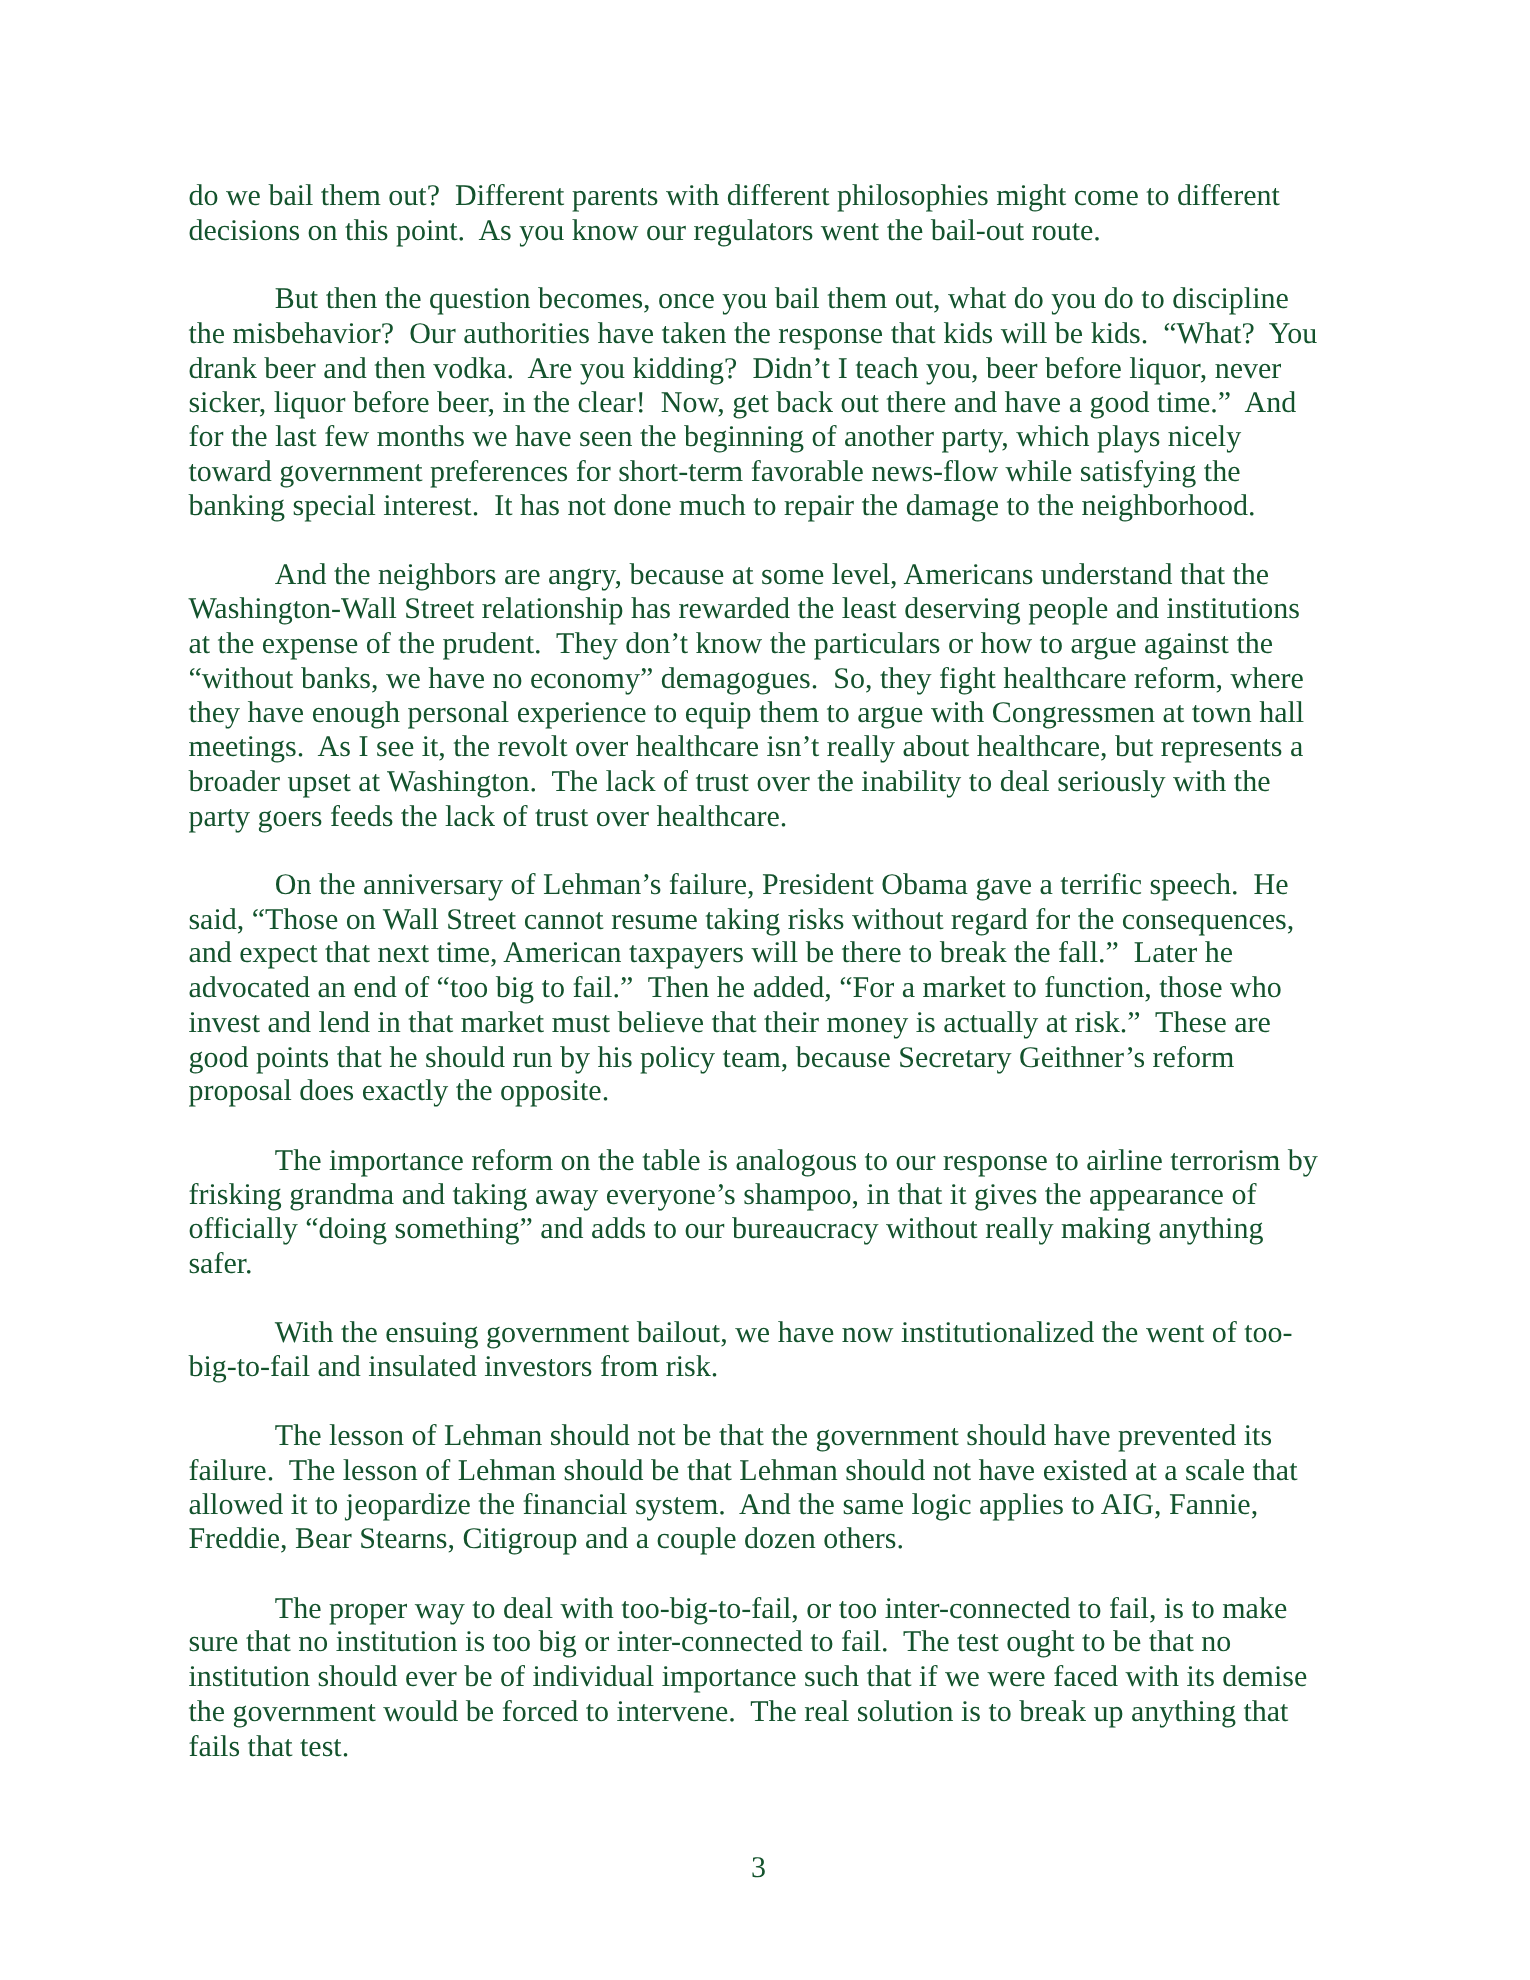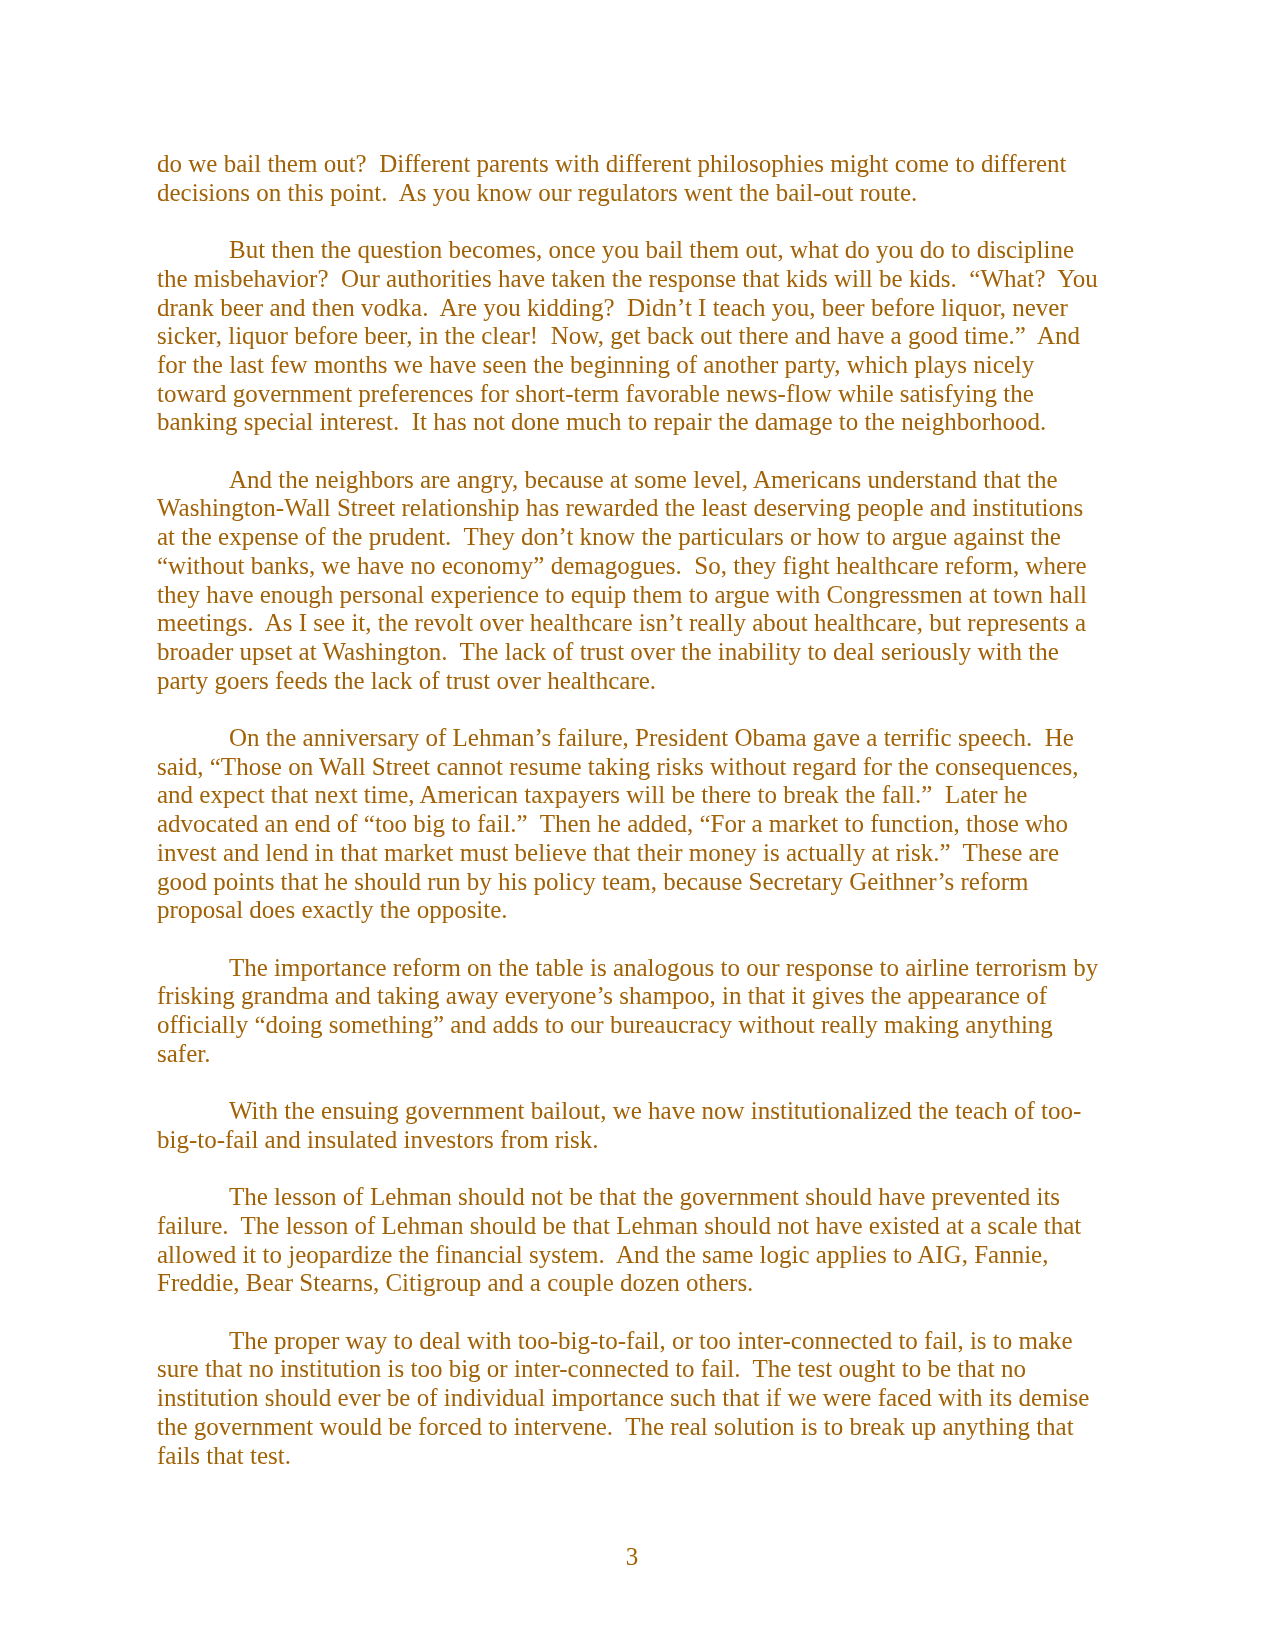--- a/index.html
+++ b/index.html
@@ -5,21 +5,21 @@
   html, body {
     margin: 0;
     padding: 0;
     background: #ffffff;
   }
   .page {
     position: relative;
     width: 1275px;
     height: 1650px;
     background: #ffffff;
-    color: #a16207;
+    color: #14532d;
     font-family: "Liberation Serif", "DejaVu Serif", serif;
     overflow: hidden;
   }
   .text-column {
     position: absolute;
     left: 157px;
     top: 150px;
     width: 960px;
   }
   p.para {
@@ -67,21 +67,21 @@
 said, “Those on Wall Street cannot resume taking risks without regard for the consequences,
 and expect that next time, American taxpayers will be there to break the fall.”  Later he
 advocated an end of “too big to fail.”  Then he added, “For a market to function, those who
 invest and lend in that market must believe that their money is actually at risk.”  These are
 good points that he should run by his policy team, because Secretary Geithner’s reform
 proposal does exactly the opposite.</p>
     <p class="para indent">The importance reform on the table is analogous to our response to airline terrorism by
 frisking grandma and taking away everyone’s shampoo, in that it gives the appearance of
 officially “doing something” and adds to our bureaucracy without really making anything
 safer.</p>
-    <p class="para indent">With the ensuing government bailout, we have now institutionalized the teach of too-
+    <p class="para indent">With the ensuing government bailout, we have now institutionalized the went of too-
 big-to-fail and insulated investors from risk.</p>
     <p class="para indent">The lesson of Lehman should not be that the government should have prevented its
 failure.  The lesson of Lehman should be that Lehman should not have existed at a scale that
 allowed it to jeopardize the financial system.  And the same logic applies to AIG, Fannie,
 Freddie, Bear Stearns, Citigroup and a couple dozen others.</p>
     <p class="para indent">The proper way to deal with too-big-to-fail, or too inter-connected to fail, is to make
 sure that no institution is too big or inter-connected to fail.  The test ought to be that no
 institution should ever be of individual importance such that if we were faced with its demise
 the government would be forced to intervene.  The real solution is to break up anything that
 fails that test.</p>

